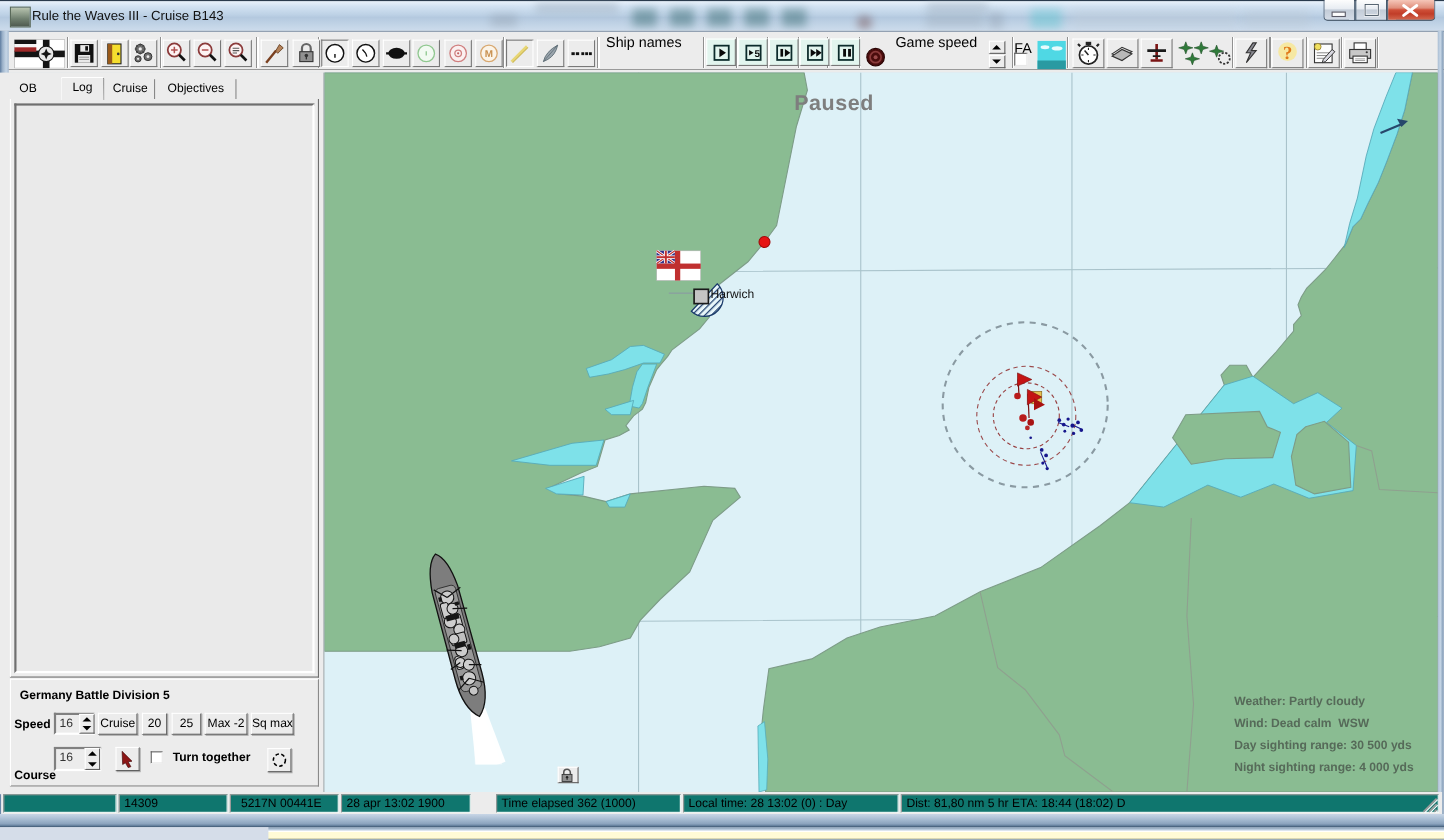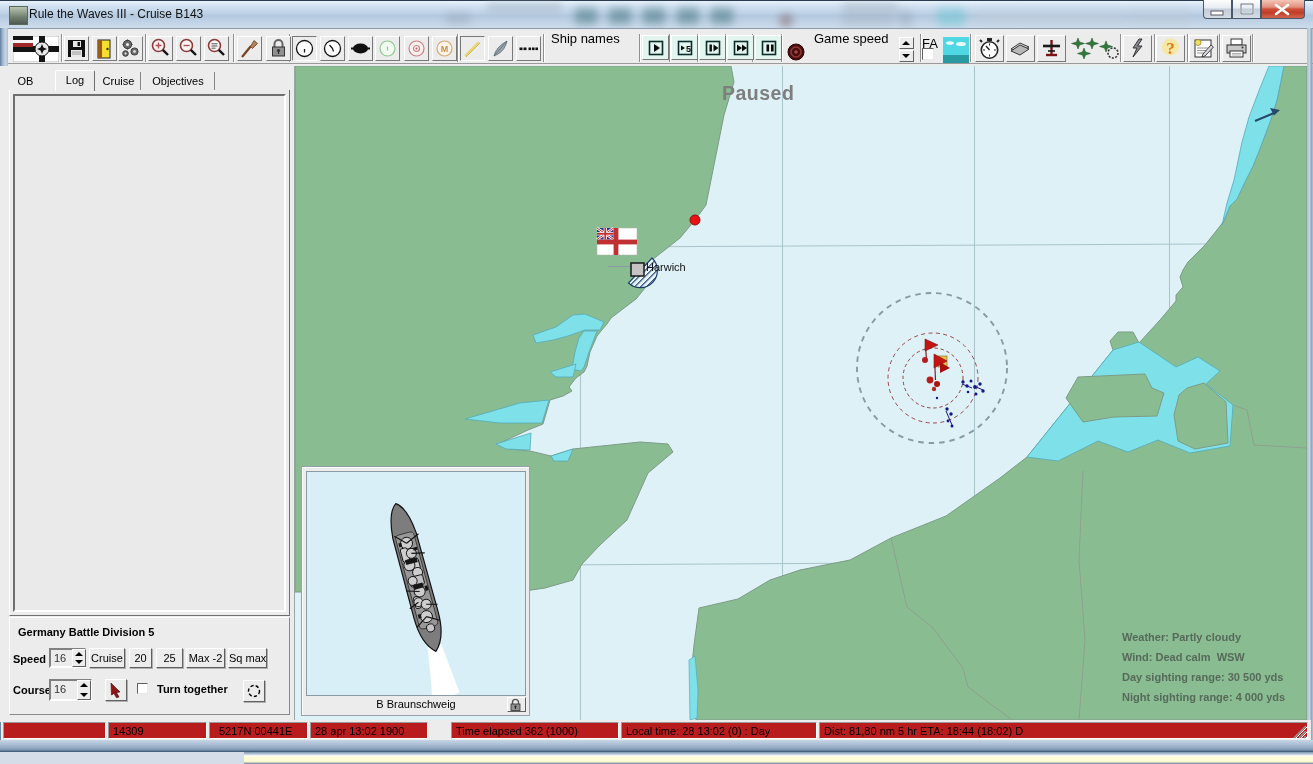--- a/index.html
+++ b/index.html
@@ -74,21 +74,21 @@
     border-right:4px solid transparent;border-top:4px solid #000;}
   .pbtn{position:absolute;background:#ececec;box-sizing:border-box;font-size:11px;color:#000;white-space:nowrap;
     text-align:center;border-top:1px solid #fff;border-left:1px solid #fff;
     border-right:1px solid #606060;border-bottom:1px solid #606060;
     box-shadow:1px 1px 0 #b0b0b0;}
   .chk{position:absolute;width:11px;height:11px;background:#fff;box-sizing:border-box;
     border-top:1px solid #606060;border-left:1px solid #606060;
     border-bottom:1px solid #e8e8e8;border-right:1px solid #e8e8e8;}
   
   #statusbar{left:1px;top:720px;width:1310px;height:20px;background:#ececec;}
-  .seg{position:absolute;top:2px;height:17px;box-sizing:border-box;background:#b91c1c;
+  .seg{position:absolute;top:2px;height:17px;box-sizing:border-box;background:#0f766e;
     border-top:1px solid #9a9a9a;border-left:1px solid #9a9a9a;
     border-bottom:1px solid #fff;border-right:1px solid #fff;
     font-size:11px;color:#000;padding:2px 0 0 4px;white-space:nowrap;overflow:hidden;}
   #botborder{left:0;top:740px;width:1313px;height:12px;
     background:linear-gradient(180deg,#c8d6e6 0%,#a7bcd2 40%,#8ba3bd 75%,#5a7694 92%,#31475e 100%);}
   
   #deskstrip{left:0;top:752px;width:1313px;height:12px;background:#d5dde9;}
   #ywin{left:244px;top:752px;width:1069px;height:12px;box-sizing:border-box;
     background:linear-gradient(180deg,#7d94ac 0%,#b9cbdd 18%,#ffffff 32%,#fffbd6 40%,#fffbd6 78%,#e8e2b2 84%,#8ba1b8 95%,#6d85a0 100%);}
   
@@ -439,21 +439,21 @@
   <div class="spinbtns" style="left:72px;top:649px;height:18px;">
     <div class="uarr"></div>
       <div class="darr"></div>
     </div>
   <div class="pbtn" style="left:89px;top:648px;width:36px;height:20px;padding-top:3px;">Cruise</div>
   <div class="pbtn" style="left:129px;top:648px;width:23px;height:20px;padding-top:3px;">20</div>
   <div class="pbtn" style="left:156px;top:648px;width:27px;height:20px;padding-top:3px;">25</div>
   <div class="pbtn" style="left:186px;top:648px;width:39px;height:20px;padding-top:3px;">Max -2</div>
   <div class="pbtn" style="left:228px;top:648px;width:39px;height:20px;padding-top:3px;">Sq max</div>
 
-  <div class="ui-lbl" style="left:13px;top:684px;">Course</div>
+  <div class="ui-lbl" style="left:13px;top:699px;">Course</div>
   <div class="spin" style="left:49px;top:679px;width:43px;height:22px;">
       <span class="val">16</span>
     </div>
   <div class="spinbtns" style="left:77px;top:680px;height:20px;">
     <div class="uarr"></div>
       <div class="darr"></div>
     </div>
   <div class="pbtn" style="left:105px;top:679px;width:22px;height:22px;"></div>
   <svg class="abs" style="left:105px;top:679px;" width="22" height="22">
     <path d="M6 4 L15 13 L11.5 13.5 L14 18 L11.5 18.8 L9 14.5 L6.5 16 Z" fill="#8c1616" stroke="#400808" stroke-width="0.6"></path>
@@ -570,24 +570,20 @@
       <text x="1122" y="641">Weather: Partly cloudy</text>
       <text x="1122" y="661">Wind: Dead calm&nbsp; WSW</text>
       <text x="1122" y="681">Day sighting range: 30 500 yds</text>
       <text x="1122" y="701">Night sighting range: 4 000 yds</text>
     </g>
 
     <path d="M1255,121 L1274,113" stroke="#27476b" stroke-width="2" fill="none"></path>
     <path d="M1280,110 L1270,108 L1274,115.5 Z" fill="#27476b"></path>
   </svg>
 
-  <div id="inset" class="abs">
-    <div class="view"></div>
-    <div class="bar">B Braunschweig</div>
-  </div>
   <svg class="abs" style="left:305px;top:470px" width="220" height="225" viewBox="0 0 220 225">
     <g transform="translate(111,108) rotate(-15.2)">
       <path d="M-7,70 L7,70 L12,122 L-16,124 Z" fill="#ffffff" opacity="0.97"></path>
       <path d="M-4,70 L4,70 L9,128 L-19,131 Z" fill="#ffffff" opacity="0.5"></path>
       <path d="M0,-77 C6,-73 10.5,-62 12,-44 L12.5,38 C12.5,57 8,69 0,76 C-8,69 -12.5,57 -12.5,38 L-12,-44 C-10.5,-62 -6,-73 0,-77 Z" fill="#7d7d7d" stroke="#111" stroke-width="1.2"></path>
       <rect x="-9.5" y="-46" width="19" height="97" rx="4" fill="#989898" stroke="#222" stroke-width="0.7"></rect>
       <g fill="#cdcdcd" stroke="#111" stroke-width="0.9">
         <circle cx="0" cy="-36" r="6"></circle>
           <rect x="-8" y="-32" width="7" height="14" rx="2"></rect>
         <circle cx="2" cy="-25" r="5"></circle>

